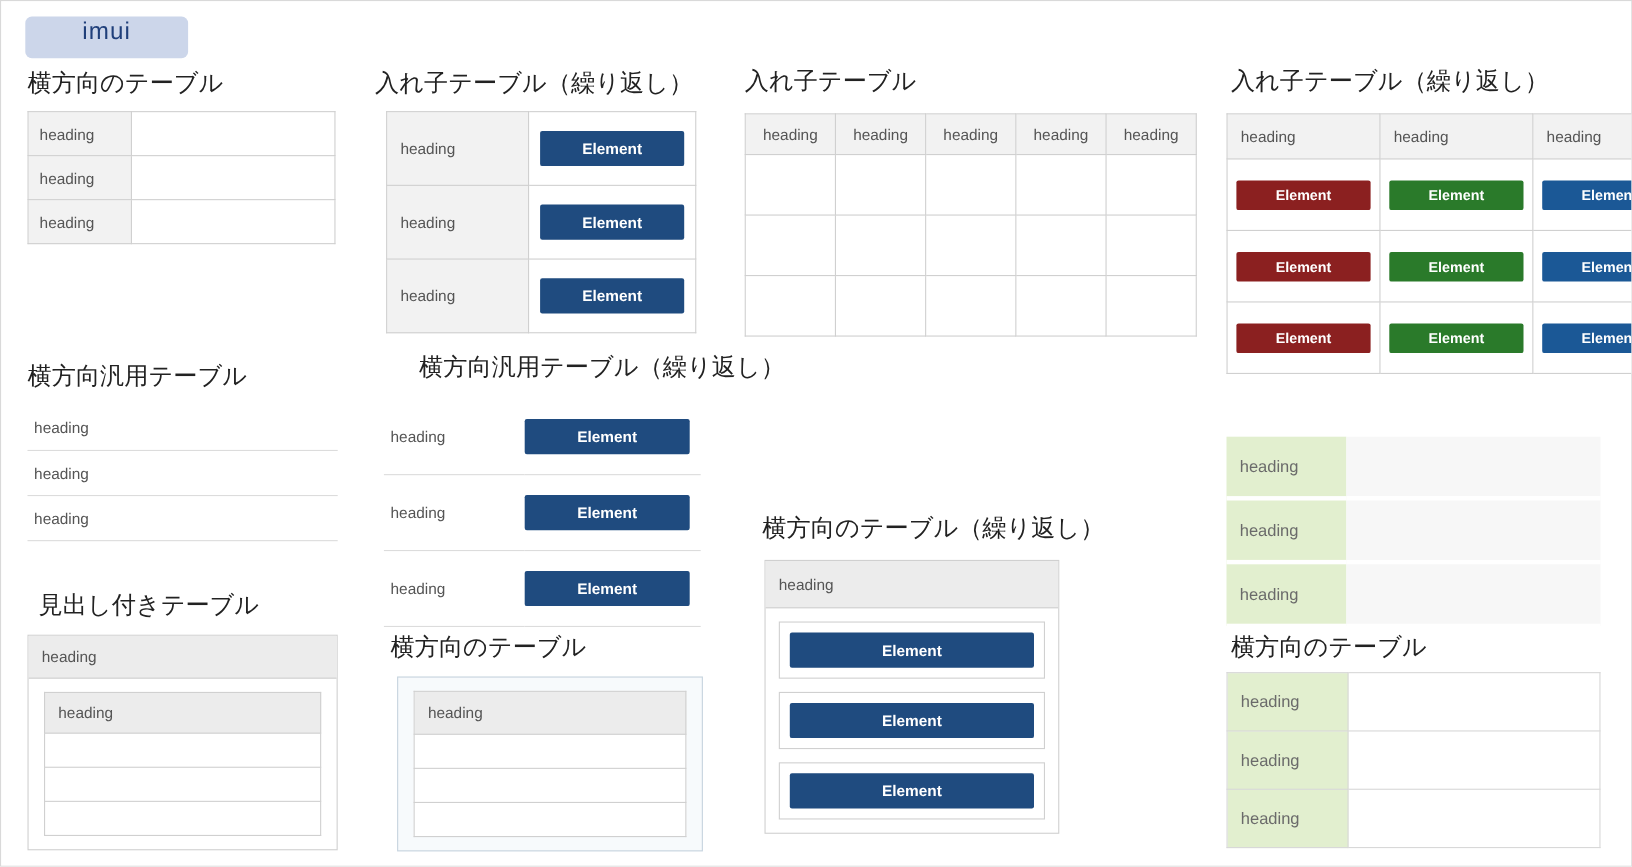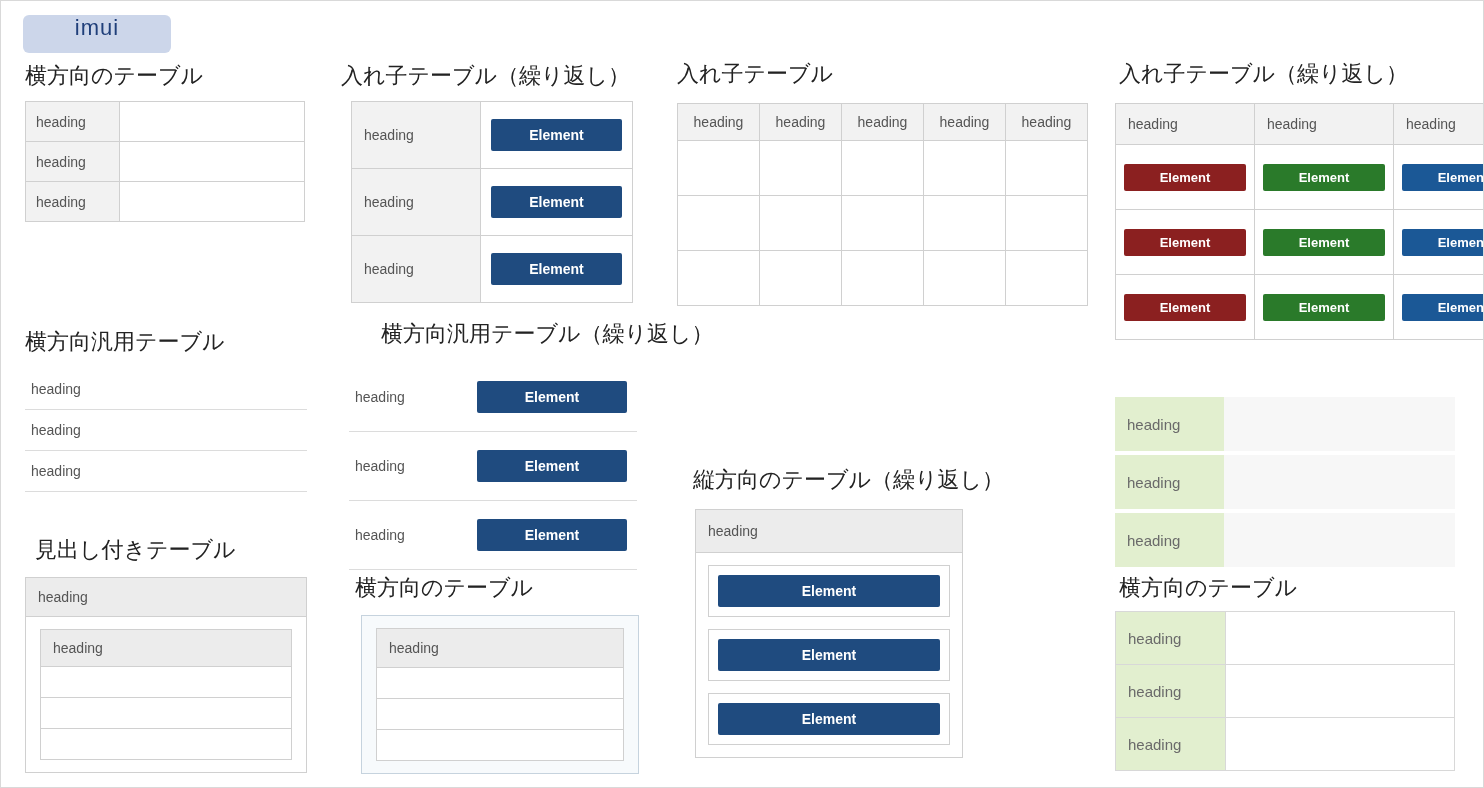--- a/index.html
+++ b/index.html
@@ -420,21 +420,21 @@
         <td></td>
         <td></td>
         <td></td>
         <td></td>
         <td></td>
       </tr>
     </tbody>
       </table>
   </div>
 
-  <div class="section-title" style="left:692px; top:464px;">縦方向のテーブル（繰り返し）</div>
+  <div class="section-title" style="left:692px; top:464px;">横方向のテーブル（繰り返し）</div>
 
   <div class="block" style="left:694px; top:508px;">
     <div class="t-nest-rep">
       <div class="cap">heading</div>
       <div class="row">
         <button class="btn">Element</button>
       </div>
       <div class="row">
         <button class="btn">Element</button>
       </div>

